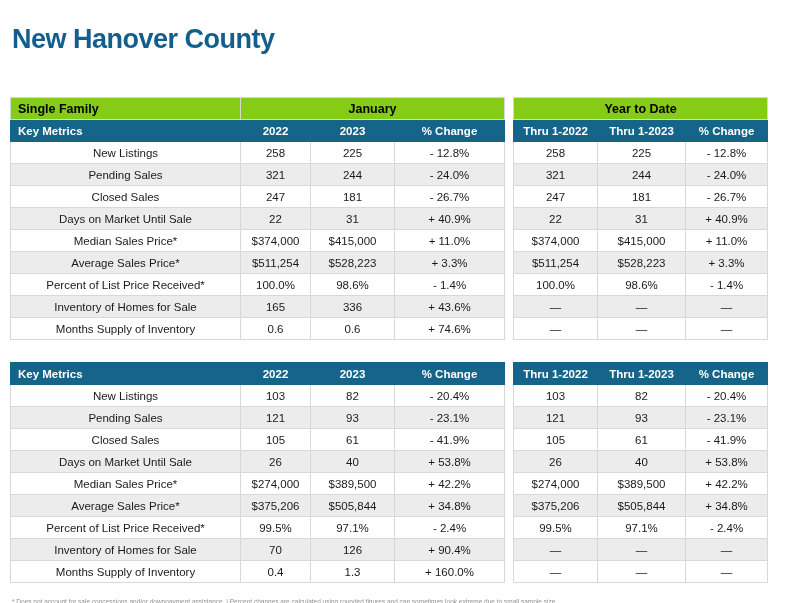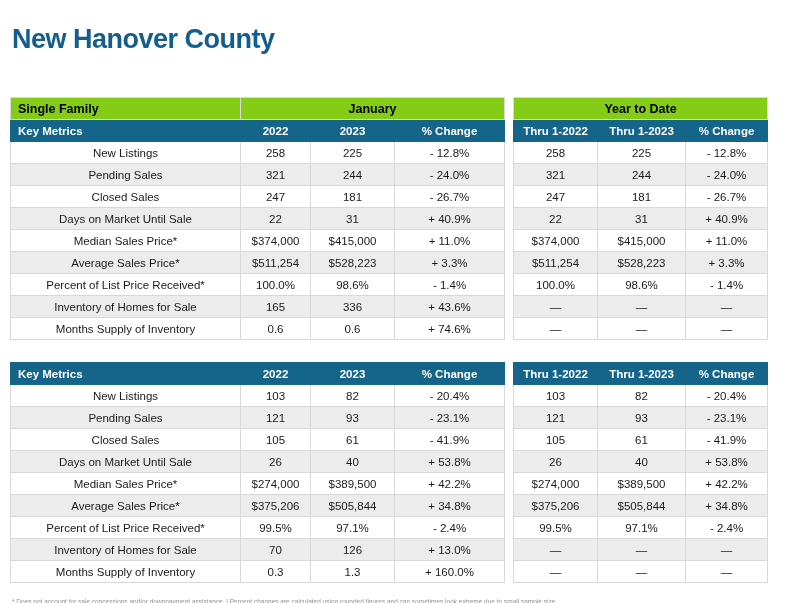--- a/index.html
+++ b/index.html
@@ -278,29 +278,29 @@
           <td>- 2.4%</td>
           <td class="spacer"></td>
           <td>99.5%</td>
           <td class="bold">97.1%</td>
           <td>- 2.4%</td>
         </tr>
         <tr class="alt">
           <td class="metric">Inventory of Homes for Sale</td>
           <td>70</td>
           <td class="bold">126</td>
-          <td>+ 13.0%</td>
+          <td>+ 90.4%</td>
           <td class="spacer"></td>
           <td>—</td>
           <td class="bold">—</td>
           <td>—</td>
         </tr>
         <tr>
           <td class="metric">Months Supply of Inventory</td>
-          <td>0.3</td>
+          <td>0.4</td>
           <td class="bold">1.3</td>
           <td>+ 160.0%</td>
           <td class="spacer"></td>
           <td>—</td>
           <td class="bold">—</td>
           <td>—</td>
         </tr>
       </tbody>
   </table>
 

